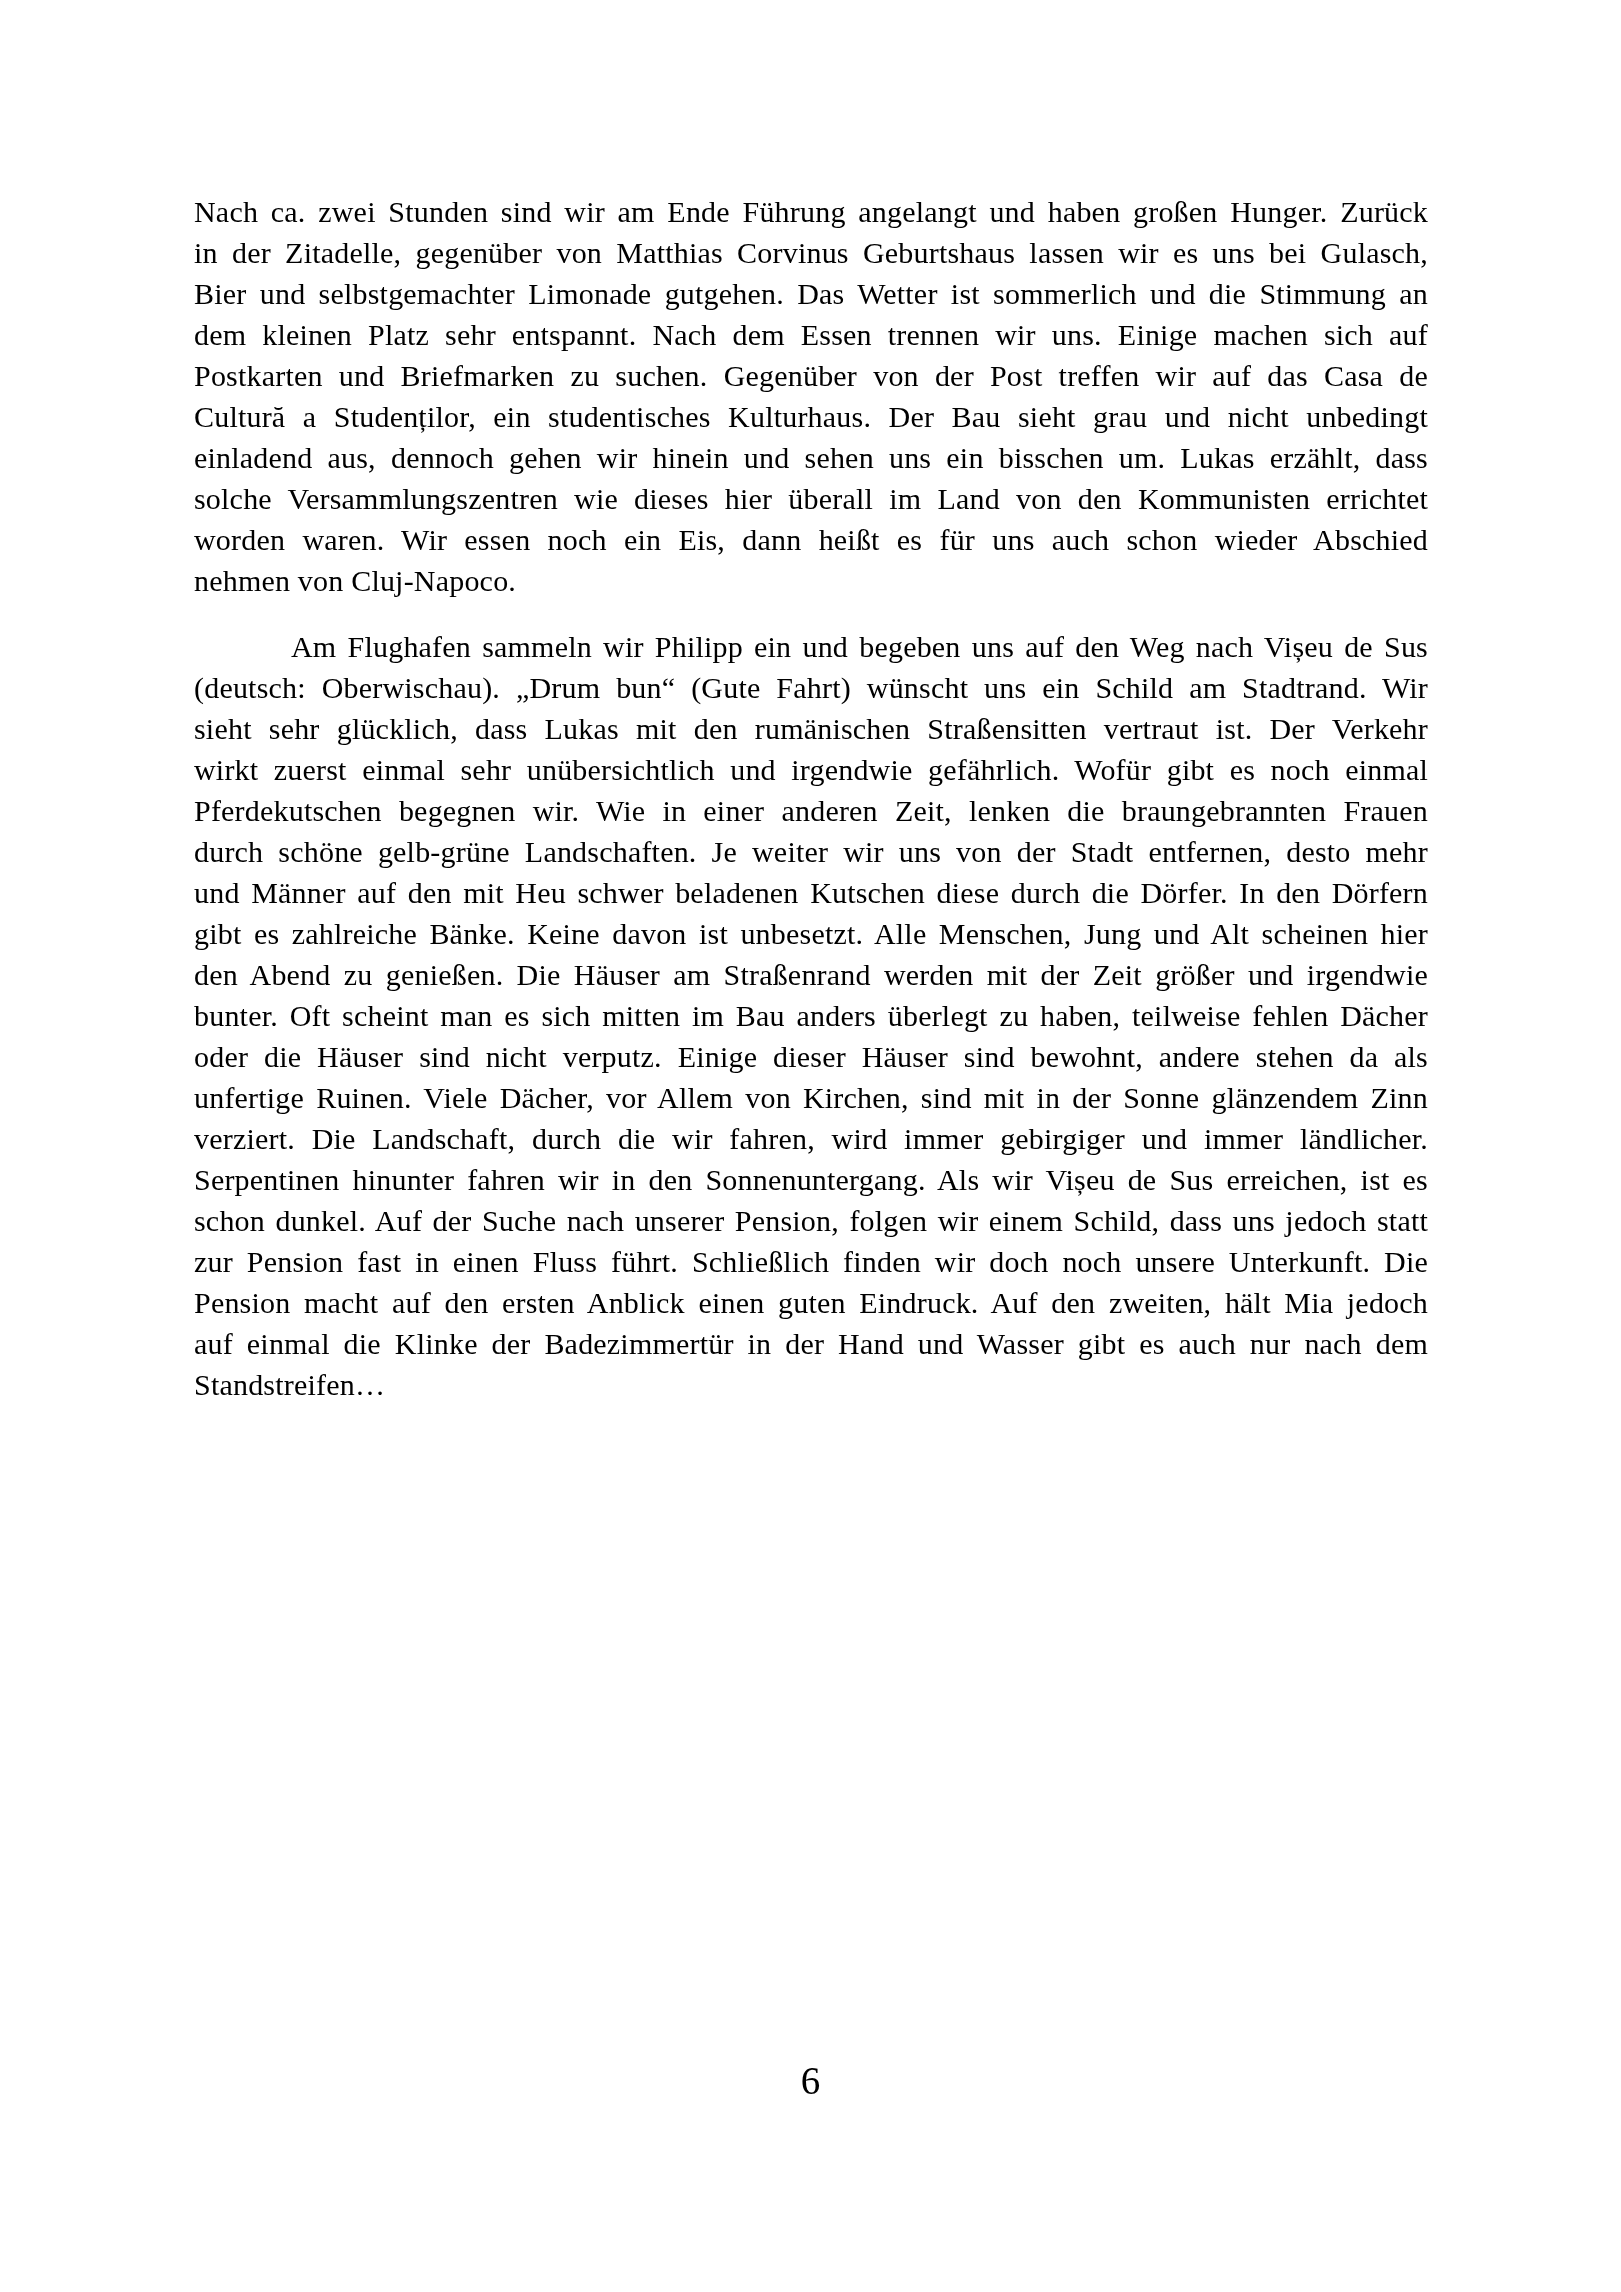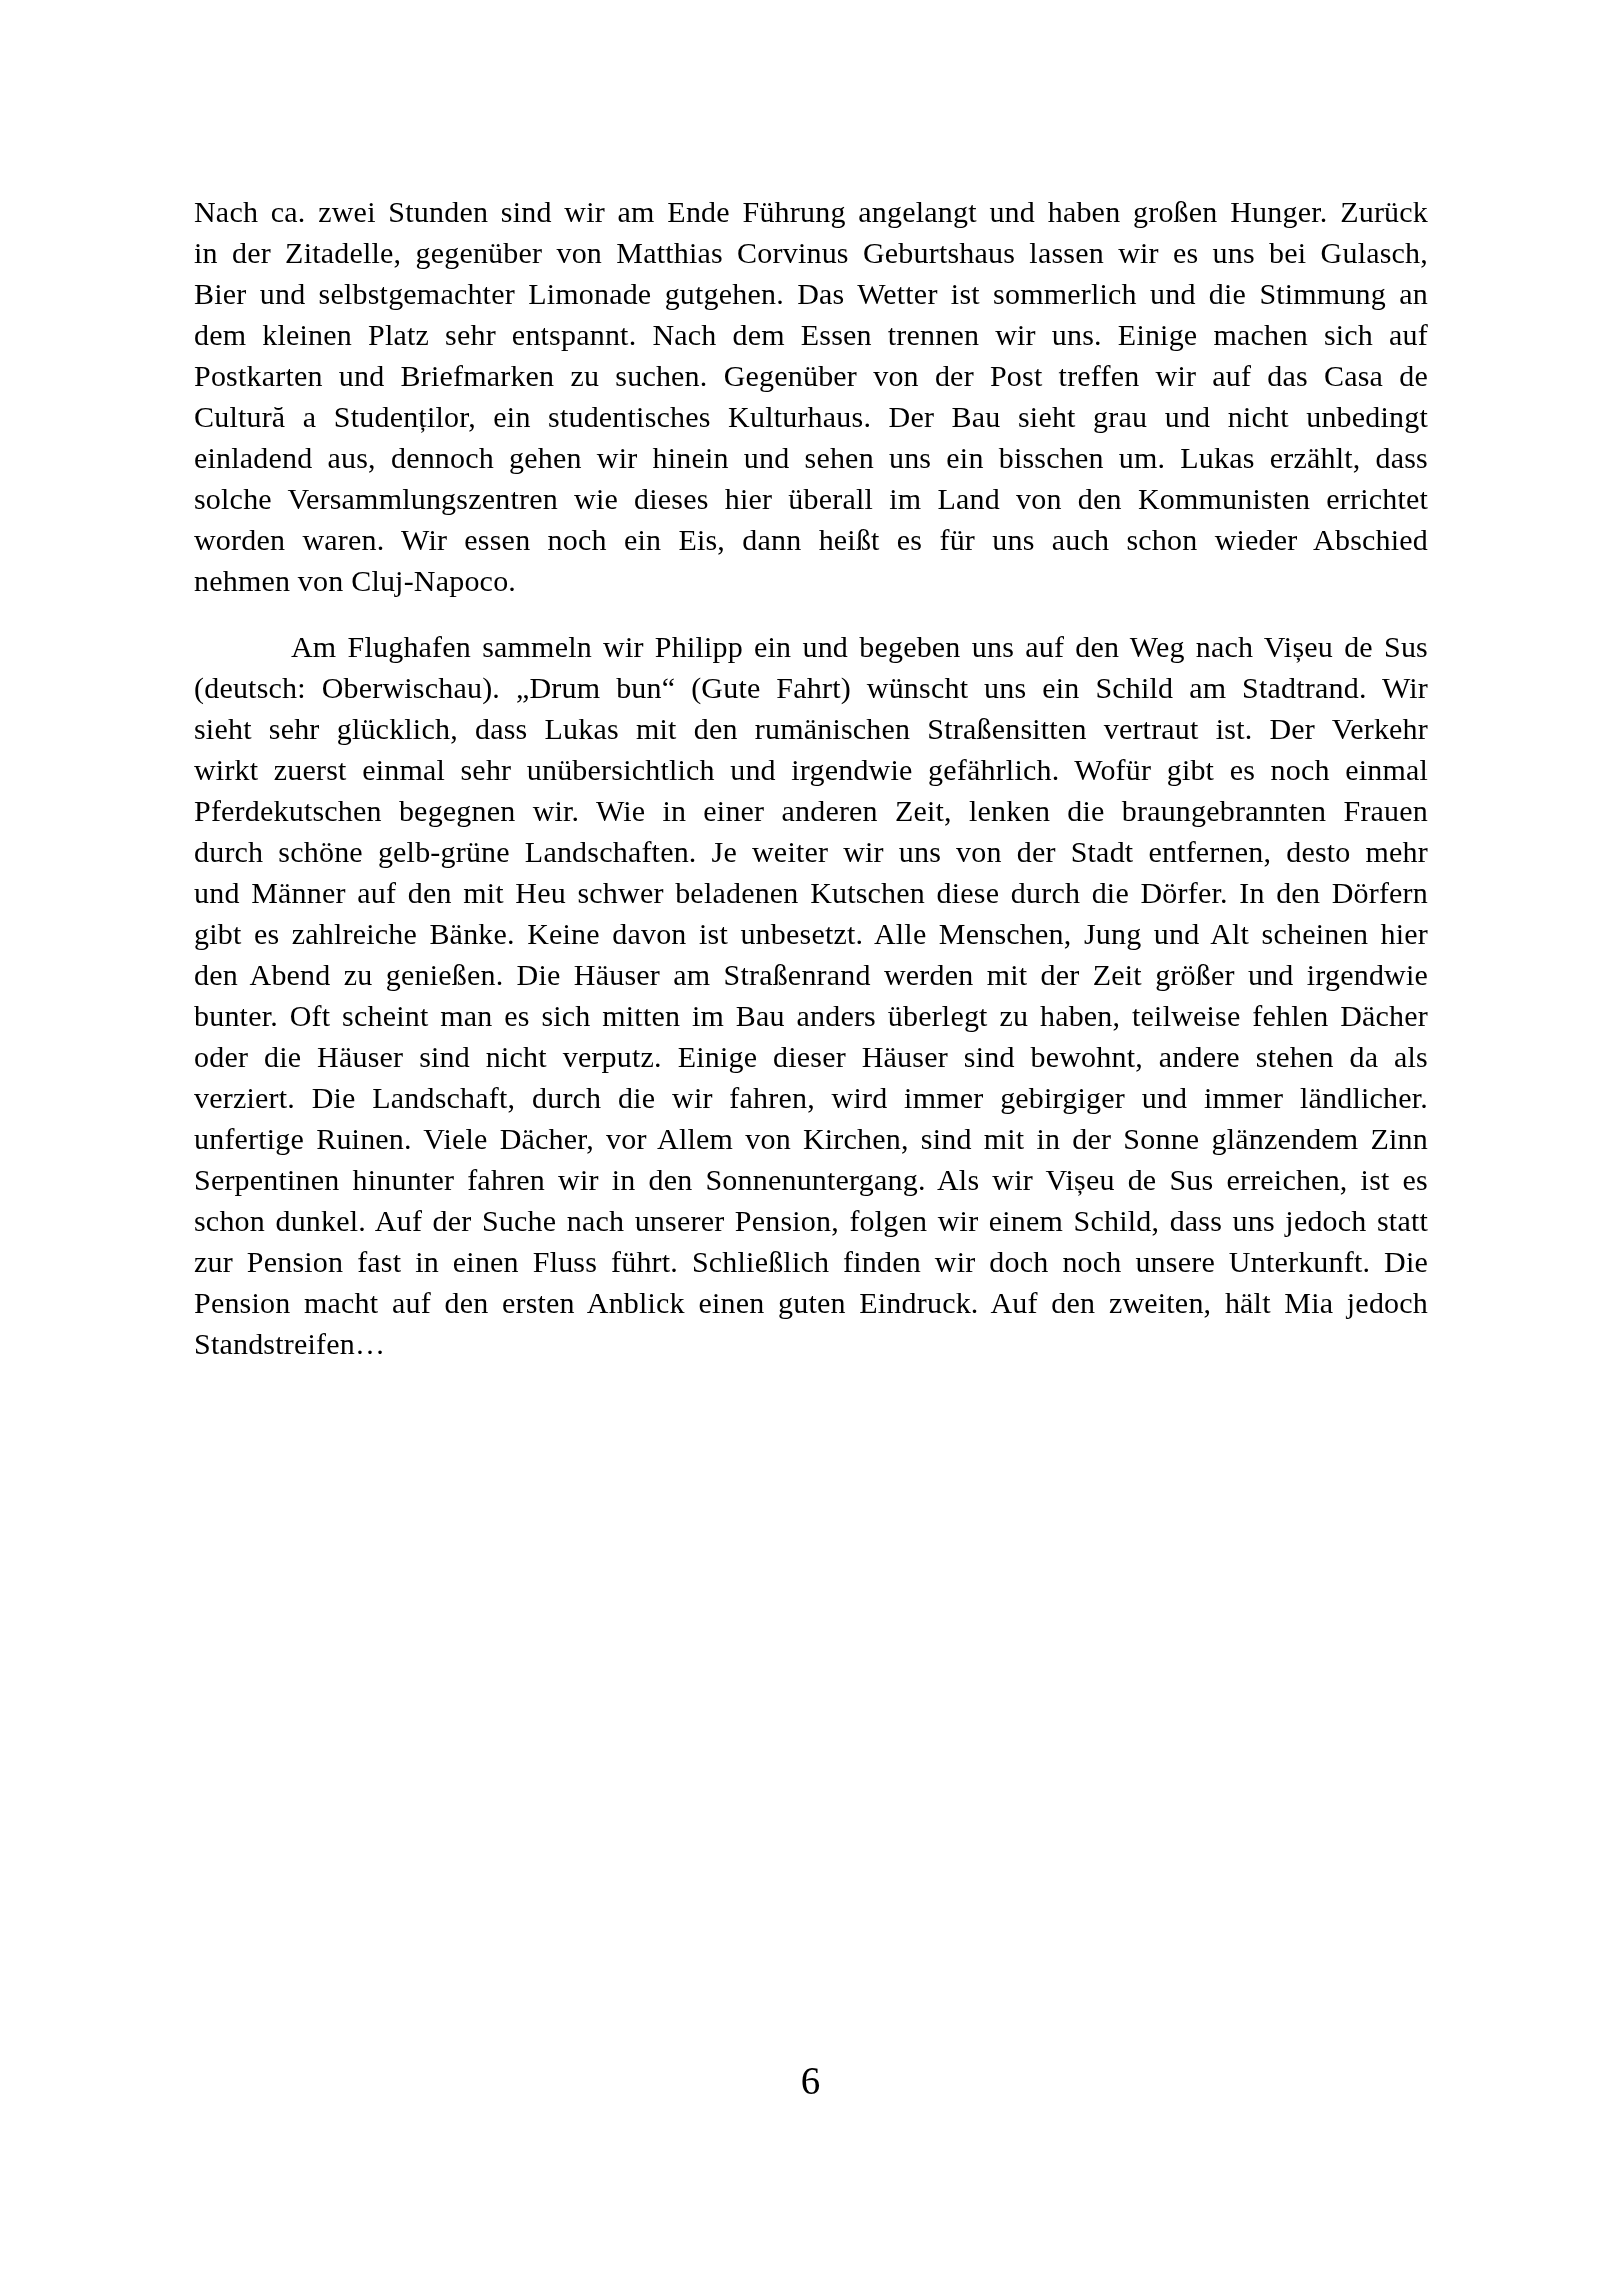--- a/index.html
+++ b/index.html
@@ -82,26 +82,27 @@
         <div class="line">(deutsch: Oberwischau). „Drum bun“ (Gute Fahrt) wünscht uns ein Schild am Stadtrand. Wir</div>
         <div class="line">sieht sehr glücklich, dass Lukas mit den rumänischen Straßensitten vertraut ist. Der Verkehr</div>
         <div class="line">wirkt zuerst einmal sehr unübersichtlich und irgendwie gefährlich. Wofür gibt es noch einmal</div>
         <div class="line">Pferdekutschen begegnen wir. Wie in einer anderen Zeit, lenken die braungebrannten Frauen</div>
         <div class="line">durch schöne gelb-grüne Landschaften. Je weiter wir uns von der Stadt entfernen, desto mehr</div>
         <div class="line">und Männer auf den mit Heu schwer beladenen Kutschen diese durch die Dörfer. In den Dörfern</div>
         <div class="line">gibt es zahlreiche Bänke. Keine davon ist unbesetzt. Alle Menschen, Jung und Alt scheinen hier</div>
         <div class="line">den Abend zu genießen. Die Häuser am Straßenrand  werden mit der Zeit größer und irgendwie</div>
         <div class="line">bunter. Oft scheint man es sich mitten im Bau anders überlegt zu haben, teilweise fehlen Dächer</div>
         <div class="line">oder die Häuser sind nicht verputz. Einige dieser Häuser sind bewohnt, andere stehen da als</div>
+        <div class="line">unfertige Ruinen. Viele Dächer, vor Allem von Kirchen, sind mit in der Sonne glänzendem Zinn</div>
         <div class="line">verziert. Die Landschaft, durch die wir fahren, wird immer gebirgiger und immer ländlicher.</div>
-        <div class="line">unfertige Ruinen. Viele Dächer, vor Allem von Kirchen, sind mit in der Sonne glänzendem Zinn</div>
         <div class="line">Serpentinen hinunter fahren wir in den Sonnenuntergang. Als wir Vișeu de Sus erreichen, ist es</div>
         <div class="line">schon dunkel. Auf der Suche nach unserer Pension, folgen wir einem Schild, dass uns jedoch statt</div>
         <div class="line">zur Pension fast in einen Fluss führt. Schließlich finden wir doch noch unsere Unterkunft. Die</div>
         <div class="line">Pension macht auf den ersten Anblick einen guten Eindruck. Auf den zweiten, hält Mia jedoch</div>
+        <div class="line">auf einmal die Klinke der Badezimmertür in der Hand und Wasser gibt es auch nur nach dem</div>
         <div class="line last">Standstreifen…</div>
       </div>
     </div>
   <div class="page-footer">
     <span class="page-number">6</span>
   </div>
 </div>
 
 
 </body></html>

